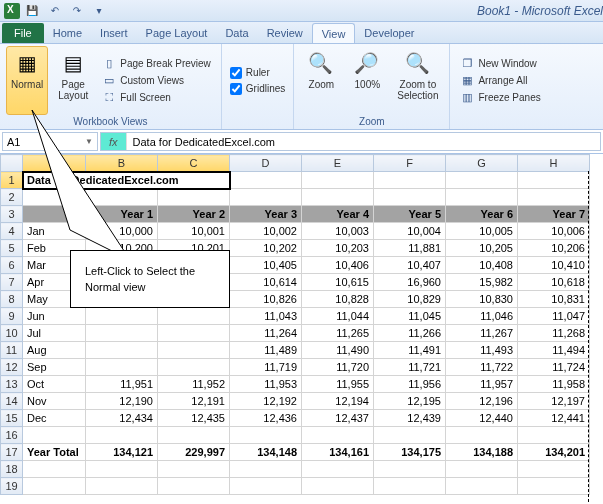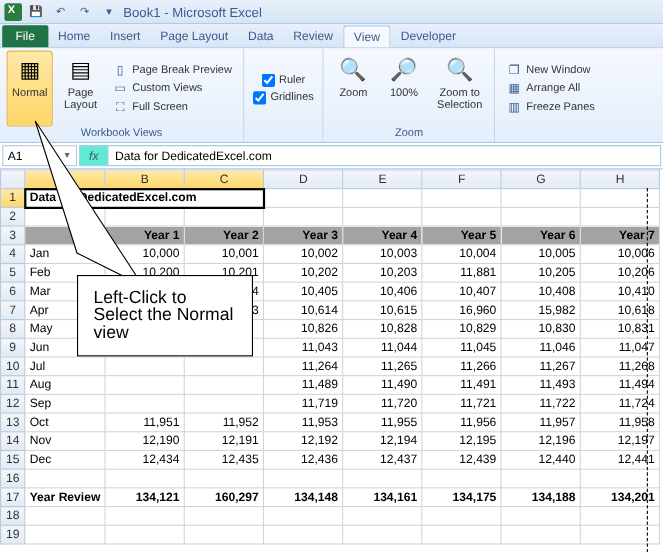--- a/index.html
+++ b/index.html
@@ -4,21 +4,21 @@
 <style>
   * { box-sizing: border-box; margin: 0; padding: 0; font-family: "Segoe UI", Tahoma, sans-serif; }
   body { width: 603px; height: 504px; overflow: hidden; background: #fff; font-size: 11px; position: relative; }
 
   
   .titlebar { height: 22px; background: linear-gradient(#e8f0fb,#d6e5f5); display:flex; align-items:center; border-bottom:1px solid #a9c3e6;}
   .qat { display:flex; align-items:center; gap:4px; padding:0 4px;}
   .qat-excel { width:16px; height:16px; background:#2a7e3b; border-radius:2px; position:relative;}
   .qat-excel::after{content:"X"; color:#fff; font-size:10px; font-weight:bold; position:absolute; left:3px; top:1px;}
   .qat-btn { width:18px; height:18px; display:flex; align-items:center; justify-content:center; color:#3b5b8c; font-size:10px;}
-  .title-text { flex:1; text-align:left; color:#3b5b8c; font-size:12px;}
+  .title-text { flex:1; text-align:right; color:#3b5b8c; font-size:12px;font-style:italic;}
 
   
   .tabstrip { height:22px; background:linear-gradient(#e8f0fb,#d6e5f5); display:flex; align-items:flex-end; border-bottom:1px solid #a9c3e6;}
   .filetab { background:#217346; color:#fff; padding:3px 12px; font-size:11px; margin-left:2px; border-radius:2px 2px 0 0; height:20px; display:flex; align-items:center;}
   .tab { color:#3b5b8c; padding:3px 9px; font-size:11px; height:20px; display:flex; align-items:center;}
   .tab.active { background:#f5f9fe; border:1px solid #a9c3e6; border-bottom:none; border-radius:3px 3px 0 0;}
 
   
   .ribbon { height:86px; background:linear-gradient(#f5f9fe,#e4eefb); border-bottom:1px solid #a9c3e6; display:flex; }
   .rgroup { border-right:1px solid #c5d7ef; padding:2px 6px 0 6px; display:flex; flex-direction:column; justify-content:space-between;}
@@ -26,25 +26,25 @@
   .rgroup-body { display:flex; gap:4px; flex:1;}
   .bigbtn { display:flex; flex-direction:column; align-items:center; justify-content:flex-start; padding:2px 4px; border:1px solid transparent; border-radius:3px; min-width:42px;}
   .bigbtn.sel { background:linear-gradient(#ffe8a6,#ffd768); border:1px solid #e8b44a;}
   .bigbtn .ico { width:28px; height:28px; display:flex; align-items:center; justify-content:center; font-size:20px;}
   .bigbtn .lbl { font-size:10px; color:#333; text-align:center; line-height:11px; margin-top:2px;}
   .smallrows { display:flex; flex-direction:column; gap:1px; justify-content:center;}
   .smallbtn { display:flex; align-items:center; gap:4px; padding:1px 4px; font-size:10px; color:#333; white-space:nowrap;}
   .smallbtn .sico { width:14px; height:14px; display:inline-flex; align-items:center; justify-content:center; font-size:11px; color:#3b5b8c;}
   .chk { display:flex; align-items:center; gap:4px; font-size:10px; color:#333; padding:1px 2px;}
   .chk input { width:12px; height:12px;}
-  .chkcol { display:flex; flex-direction:column; gap:2px; justify-content:center;align-items:center;}
+  .chkcol { display:flex; flex-direction:column; gap:2px; justify-content:center;}
 
   
   .fbar { height:24px; display:flex; align-items:stretch; border-bottom:1px solid #a9c3e6;}
-  .namebox { width:68px; border:1px solid #b5c8e0; margin:2px; background:#fff; display:flex; align-items:center; padding:0 4px; font-size:11px; justify-content:space-between;}
+  .namebox { width:96px; border:1px solid #b5c8e0; margin:2px; background:#fff; display:flex; align-items:center; padding:0 4px; font-size:11px; justify-content:space-between;}
   .namebox .dd{font-size:8px; color:#666;}
   .fxarea { flex:1; border:1px solid #b5c8e0; margin:2px 2px 2px 0; background:#5eead4; display:flex; align-items:center;}
   .fxlabel { padding:0 8px; font-style:italic; color:#555; border-right:1px solid #ddd; height:100%; display:flex; align-items:center;}
   .fxinput { flex:1; border:none; outline:none; padding:0 6px; font-size:11px; height:100%; }
 
   
   .gridwrap { position:relative; overflow:hidden; height:348px; }
   table.grid { border-collapse:collapse; table-layout:fixed; }
   .grid th, .grid td { border:1px solid #d4d4d4; height:17px; font-size:11px; padding:0 4px; overflow:hidden; white-space:nowrap;}
   .grid thead th { background:linear-gradient(#f3f6fb,#e2eaf5); color:#333; font-weight:normal; text-align:center; border-color:#b8c9de;}
@@ -61,21 +61,21 @@
   .total-row td { font-weight:bold; text-align:right;}
   .total-row td:first-of-type { text-align:left;}
   .title-cell { font-weight:bold;}
   .sel-outline { outline:2px solid #000; outline-offset:-1px;}
 
   
   .pagebreak { position:absolute; top:17px; bottom:0; border-right:1px dashed #000; pointer-events:none;}
 
   
   .callout { position:absolute; z-index:50; }
-  .callout-box { position:absolute; background:#fff; border:1px solid #000; padding:12px 14px; width:160px; font-size:16px; line-height:16px;}
+  .callout-box { position:absolute; background:#fff; border:1px solid #000; padding:12px 14px; width:160px; font-size:11px; line-height:16px;}
   .callout svg { position:absolute; overflow:visible;}
 </style>
 </head>
 <body>
 
 <div class="titlebar">
   <div class="qat">
     <div class="qat-excel"></div>
     <div class="qat-btn">💾</div>
     <div class="qat-btn">↶</div>
@@ -389,23 +389,23 @@
           <td></td>
           <td></td>
           <td></td>
           <td></td>
           <td></td>
           <td></td>
           <td></td>
         </tr>
         <tr class="total-row">
           <th>17</th>
-          <td>Year Review</td>
+          <td>Year Total</td>
           <td>134,121</td>
-          <td>160,297</td>
+          <td>229,997</td>
           <td>134,148</td>
           <td>134,161</td>
           <td>134,175</td>
           <td>134,188</td>
           <td>134,201</td>
         </tr>
         <tr>
           <th>18</th>
           <td></td>
           <td></td>

